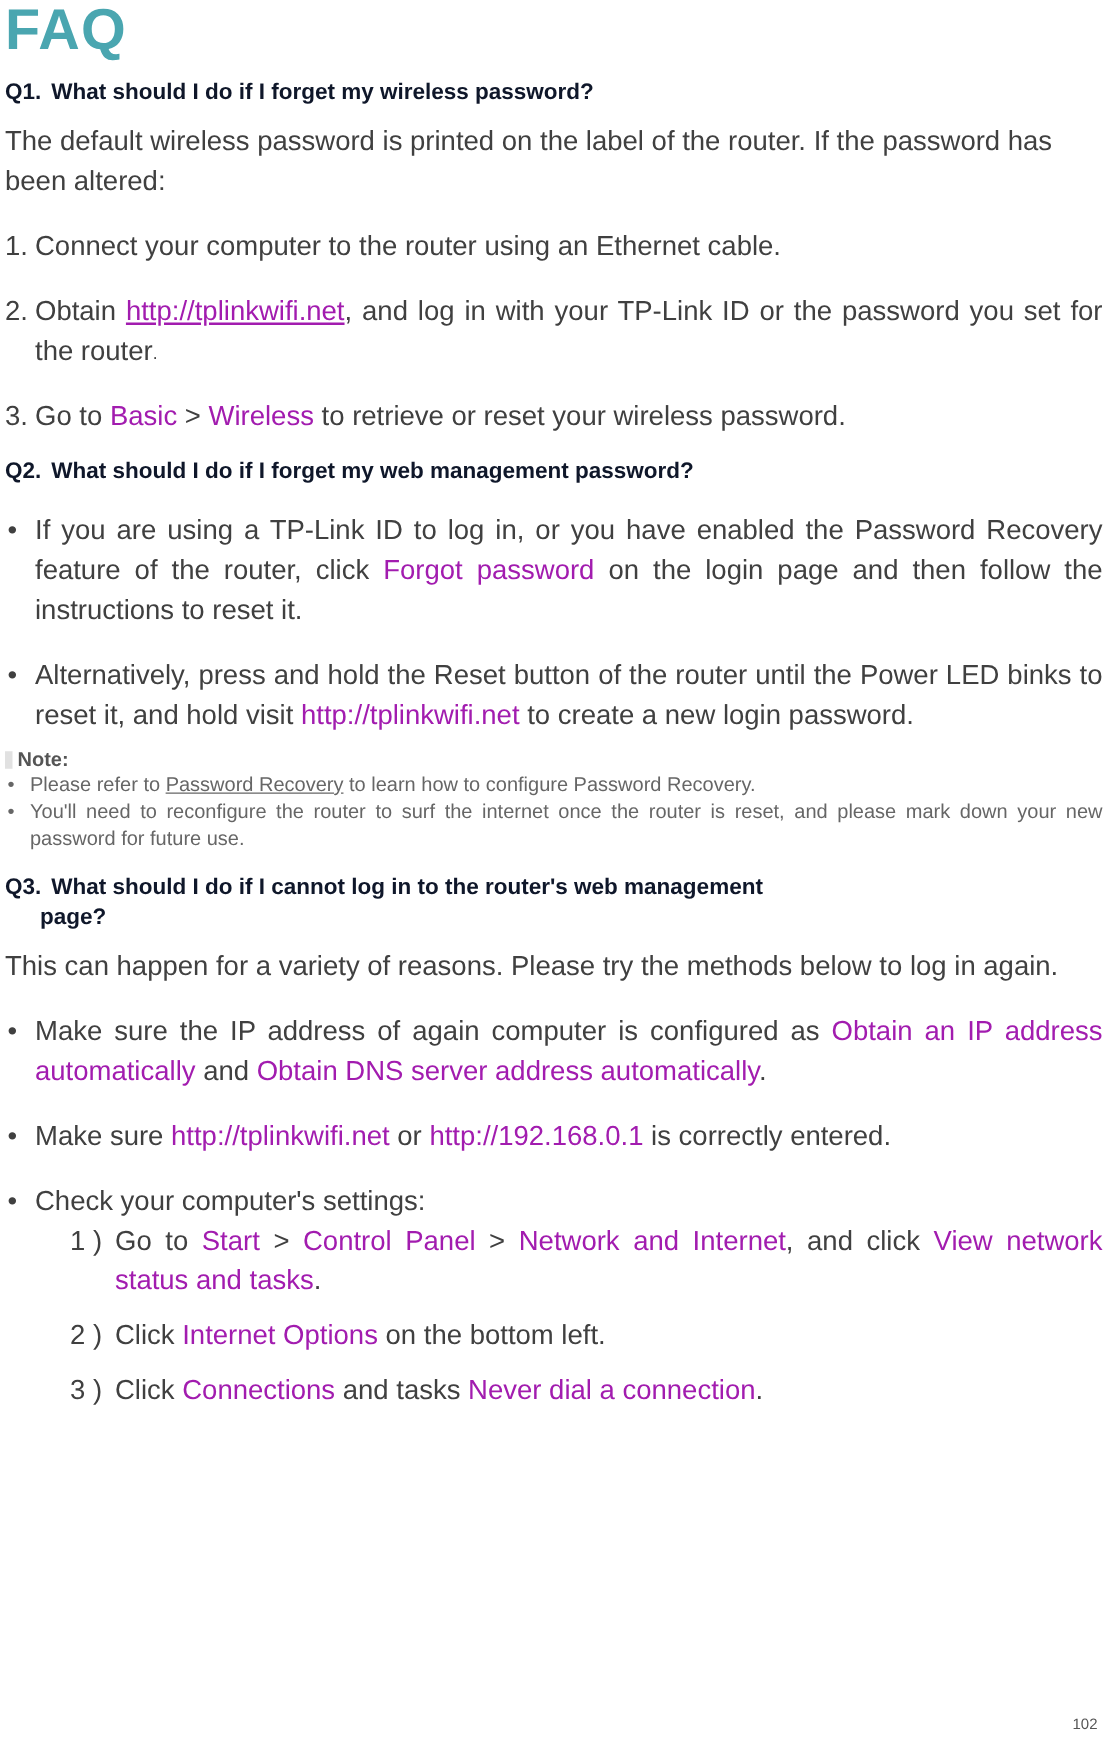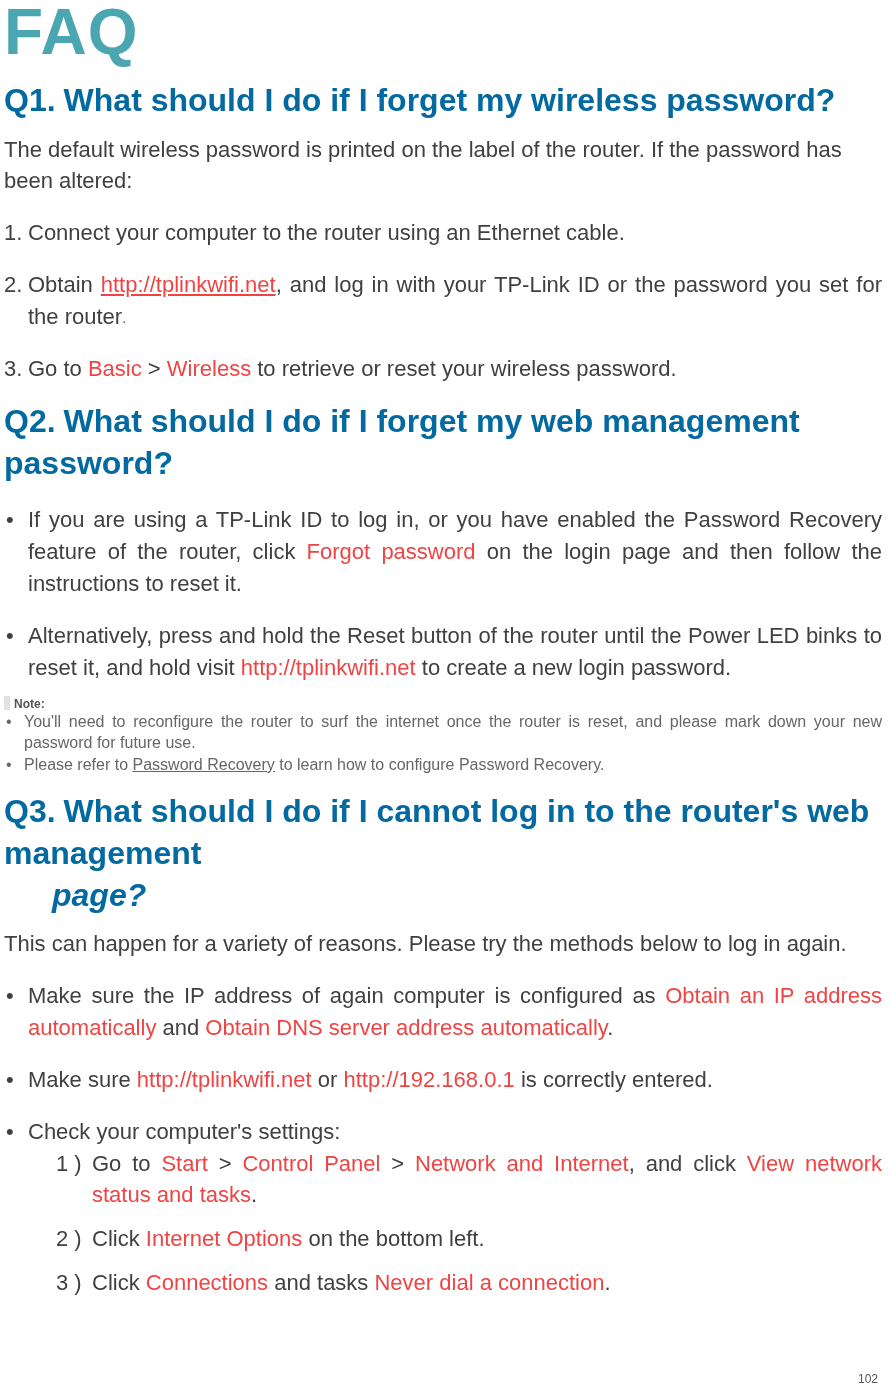--- a/index.html
+++ b/index.html
@@ -7,36 +7,36 @@
     font-family: "Helvetica Neue", Helvetica, Arial, sans-serif;
     width: 892px;
     height: 1396px;
     background: #ffffff;
     color: #404040;
     position: relative;
     padding: 0 10px 0 4px;
   }
   .page-title {
     color: #4aa6b0;
-    font-size: 64px;
+    font-size: 46px;
     font-weight: 800;
     letter-spacing: 1px;
     line-height: 1;
     margin-bottom: 11px;
   }
   .q-heading {
-    font-size: 32px;
+    font-size: 18px;
     font-weight: 700;
-    color: #0369a1;
+    color: #0f172a;
     margin-top: 16px;
     margin-bottom: 12px;
     line-height: 1.3;
   }
   .q-heading .q-num { margin-right: 8px; }
-  .q-heading.indent .q-text-indent { display:block; margin-left: 48px; font-style: italic; }
+  .q-heading.indent .q-text-indent { display:block; margin-left: 28px; }
   .body-text, .list li, .sublist li, .note-list li {
     font-size: 22px;
     line-height: 1.45;
     color: #404040;
   }
   .body-text { margin-bottom: 12px; }
   .list { list-style: none; margin: 0 0 10px 0; }
   .list > li {
     position: relative;
     padding-left: 24px;
@@ -48,25 +48,25 @@
     content: attr(data-marker);
     position: absolute;
     left: 0;
   }
   .list.bulleted > li::before {
     content: "•";
     position: absolute;
     left: 2px;
     top: 0;
   }
-  .teal { color: #ef4444; }
+  .teal { color: #a21caf; }
   .link { text-decoration: underline; }
   .small-dot { font-size: 14px; vertical-align: middle; }
   .note-label {
-    font-size: 12px;
+    font-size: 16px;
     font-weight: 700;
     color: #555;
     margin-top: 2px;
   }
   .note-label::before {
     content: "";
     display: inline-block;
     width: 6px;
     height: 14px;
     background: #888;
@@ -133,24 +133,24 @@
 <ul class="list bulleted">
   <li>
     <span>If you are using a TP-Link ID to log in, or you have enabled the Password Recovery feature of the router, click </span><span class="teal">Forgot password</span><span> on the login page and then follow the instructions to reset it.</span>
   </li>
   <li>
     <span>Alternatively, press and hold the Reset button of the router until the Power LED binks to reset it, and hold visit </span><span class="teal">http://tplinkwifi.net</span><span> to create a new login password.</span>
   </li>
 </ul>
 <div class="note-label">Note:</div>
 <ul class="note-list">
-  <li>You'll need to reconfigure the router to surf the internet once the router is reset, and please mark down your new password for future use.</li>
   <li>
     <span>Please refer to </span><a class="link">Password Recovery</a><span> to learn how to configure Password Recovery.</span>
   </li>
+  <li>You'll need to reconfigure the router to surf the internet once the router is reset, and please mark down your new password for future use.</li>
 </ul>
 
 <h2 class="q-heading indent">
   <span class="q-num">Q3.</span><span>What should I do if I cannot log in to the router's web management</span>
   <span class="q-text-indent">page?</span>
 </h2>
 <p class="body-text">This can happen for a variety of reasons. Please try the methods below to log in again.</p>
 <ul class="list bulleted">
   <li>
     <span>Make sure the IP address of again computer is configured as </span><span class="teal">Obtain an IP address automatically</span><span> and </span><span class="teal">Obtain DNS server address automatically</span><span>.</span>

